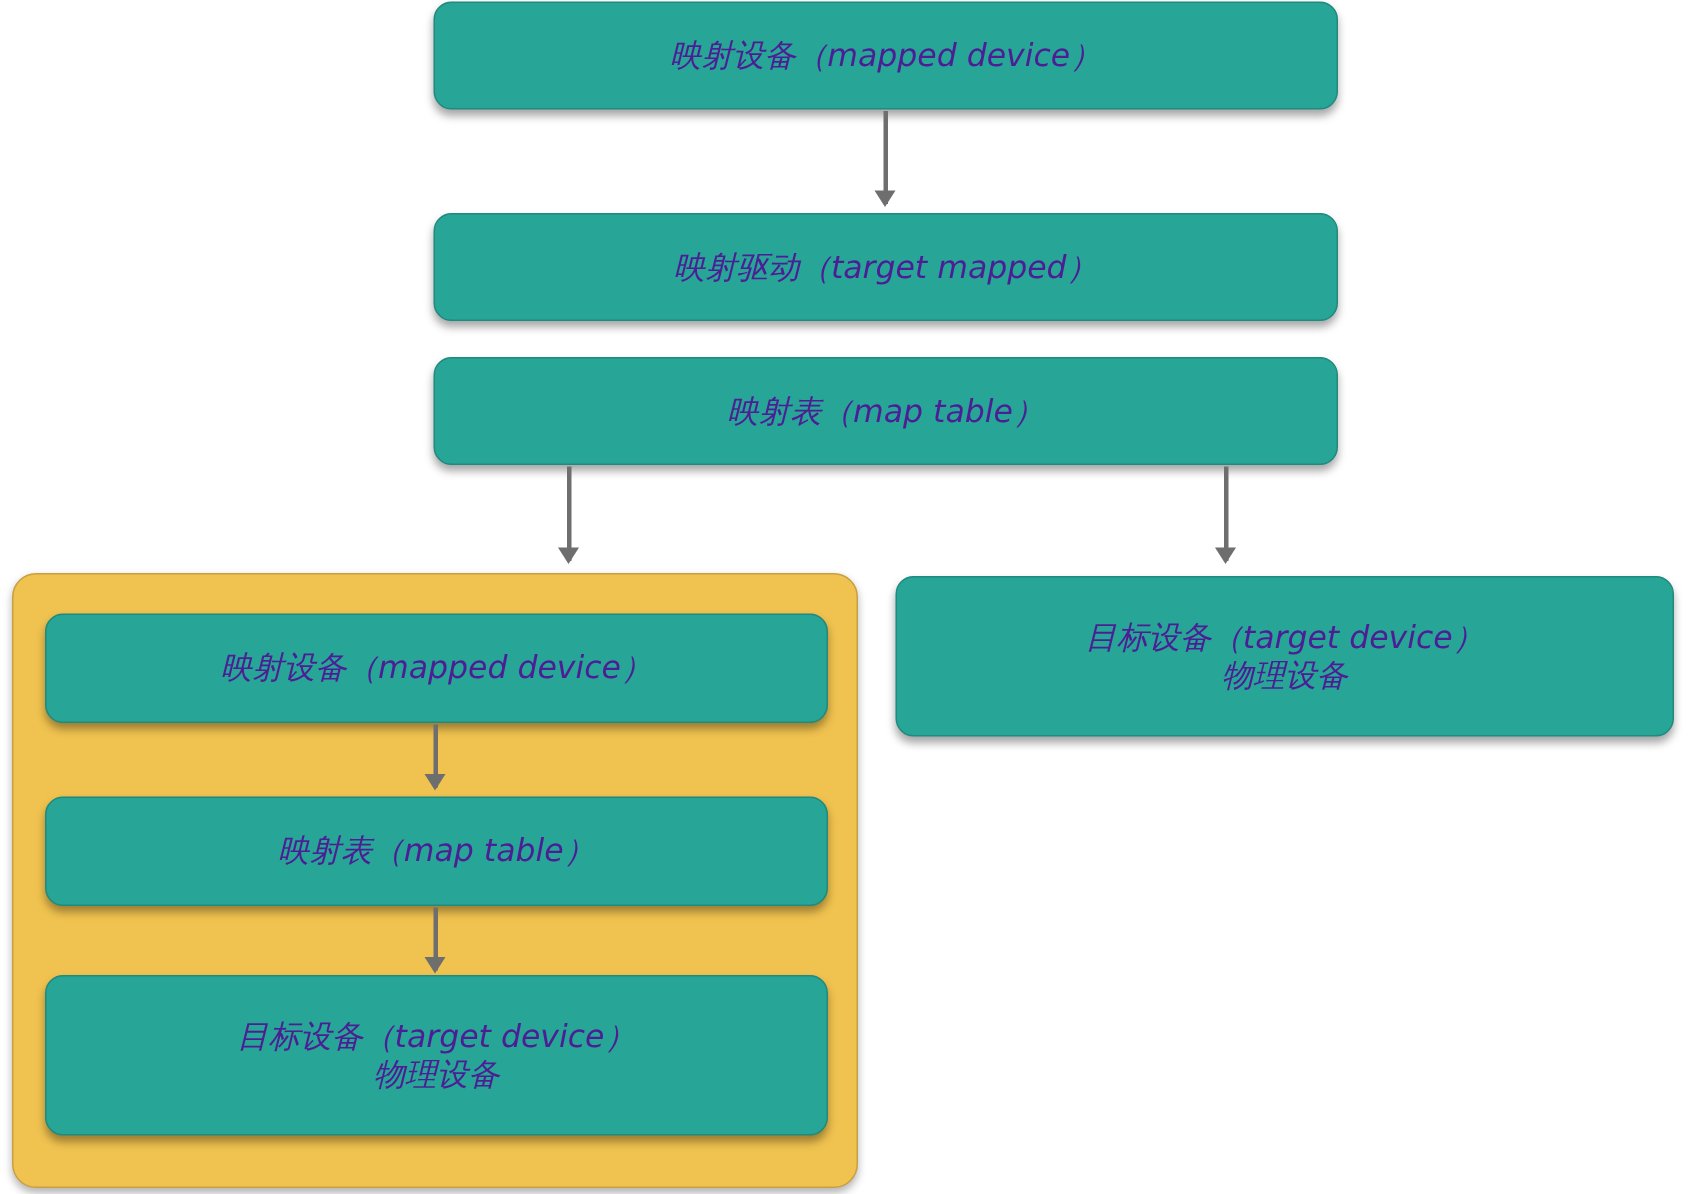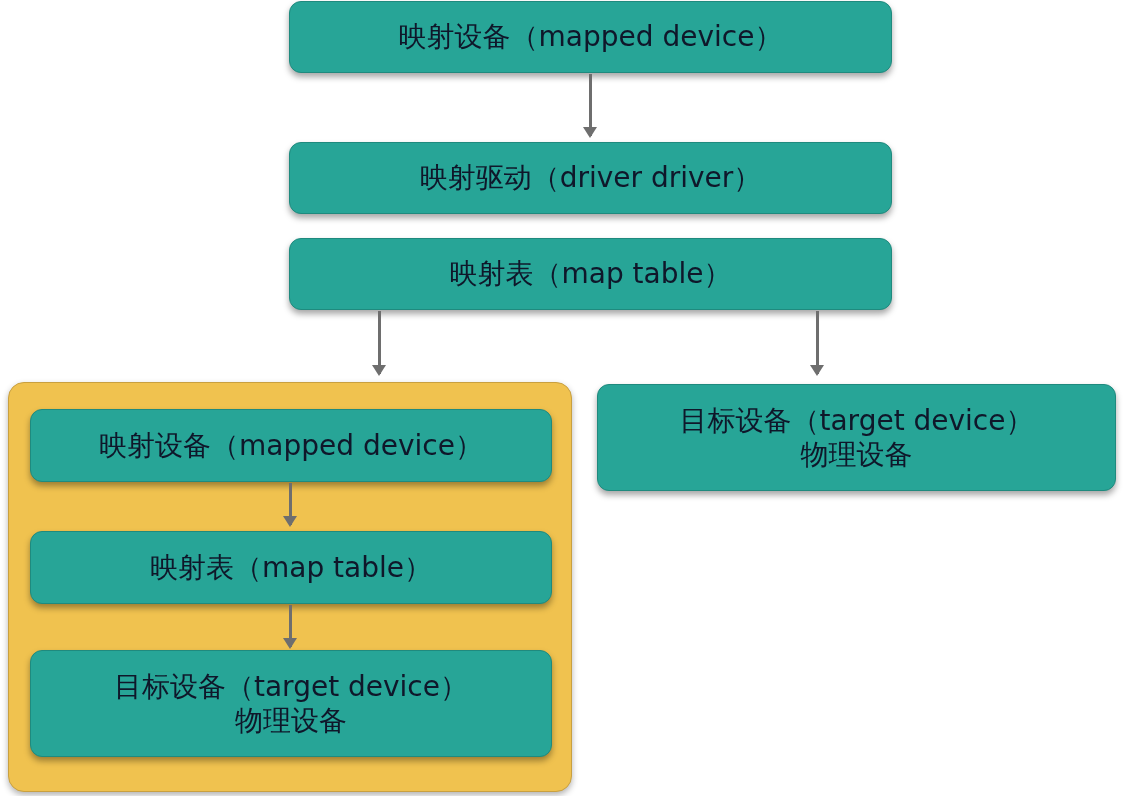--- a/index.html
+++ b/index.html
@@ -1,42 +1,42 @@
 <!DOCTYPE html>
 <html><head>
 <meta charset="utf-8">
 <style>
   html, body { margin:0; padding:0; background:#ffffff; }
   body { width:1127px; height:796px; position:relative; overflow:hidden;
          font-family:"DejaVu Sans", "Liberation Sans", sans-serif; }
   .node { position:absolute; box-sizing:border-box; background:#27a597;
           border:1px solid #1f8a7e; border-radius:12px;
           box-shadow: 0 4px 6px rgba(0,0,0,0.35);
-          color:#0f172a; display:flex; flex-direction:column;
+          color:#4c1d95; display:flex; flex-direction:column;
           align-items:center; justify-content:center; text-align:center;
-          font-size:28px; line-height:1.18; white-space:nowrap; }
+          font-size:21px; line-height:1.18; white-space:nowrap;font-style:italic; }
   .container { position:absolute; box-sizing:border-box; background:#f0c24f;
                border:1px solid #c9a040; border-radius:16px;
                box-shadow: 0 3px 6px rgba(0,0,0,0.3); }
   .arrow { position:absolute; width:3px; background:#6e6e6e; }
   .arrow::after { content:""; position:absolute; left:-6px; bottom:-2px;
                   border-left:7.5px solid transparent; border-right:7.5px solid transparent;
                   border-top:11px solid #6e6e6e; }
 </style>
 </head>
 <body>
 
 <div class="node" style="left:289px; top:1px; width:603px; height:72px;">
   <span>映射设备（mapped device）</span>
 </div>
 
 <div class="arrow" style="left:589px; top:74px; height:62px;"></div>
 
 <div class="node" style="left:289px; top:142px; width:603px; height:72px;">
-  <span>映射驱动（driver driver）</span>
+  <span>映射驱动（target mapped）</span>
 </div>
 
 <div class="node" style="left:289px; top:238px; width:603px; height:72px;">
   <span>映射表（map table）</span>
 </div>
 
 <div class="arrow" style="left:378px; top:311px; height:63px;"></div>
 <div class="arrow" style="left:816px; top:311px; height:63px;"></div>
 
 <div class="node" style="left:597px; top:384px; width:519px; height:107px;">

